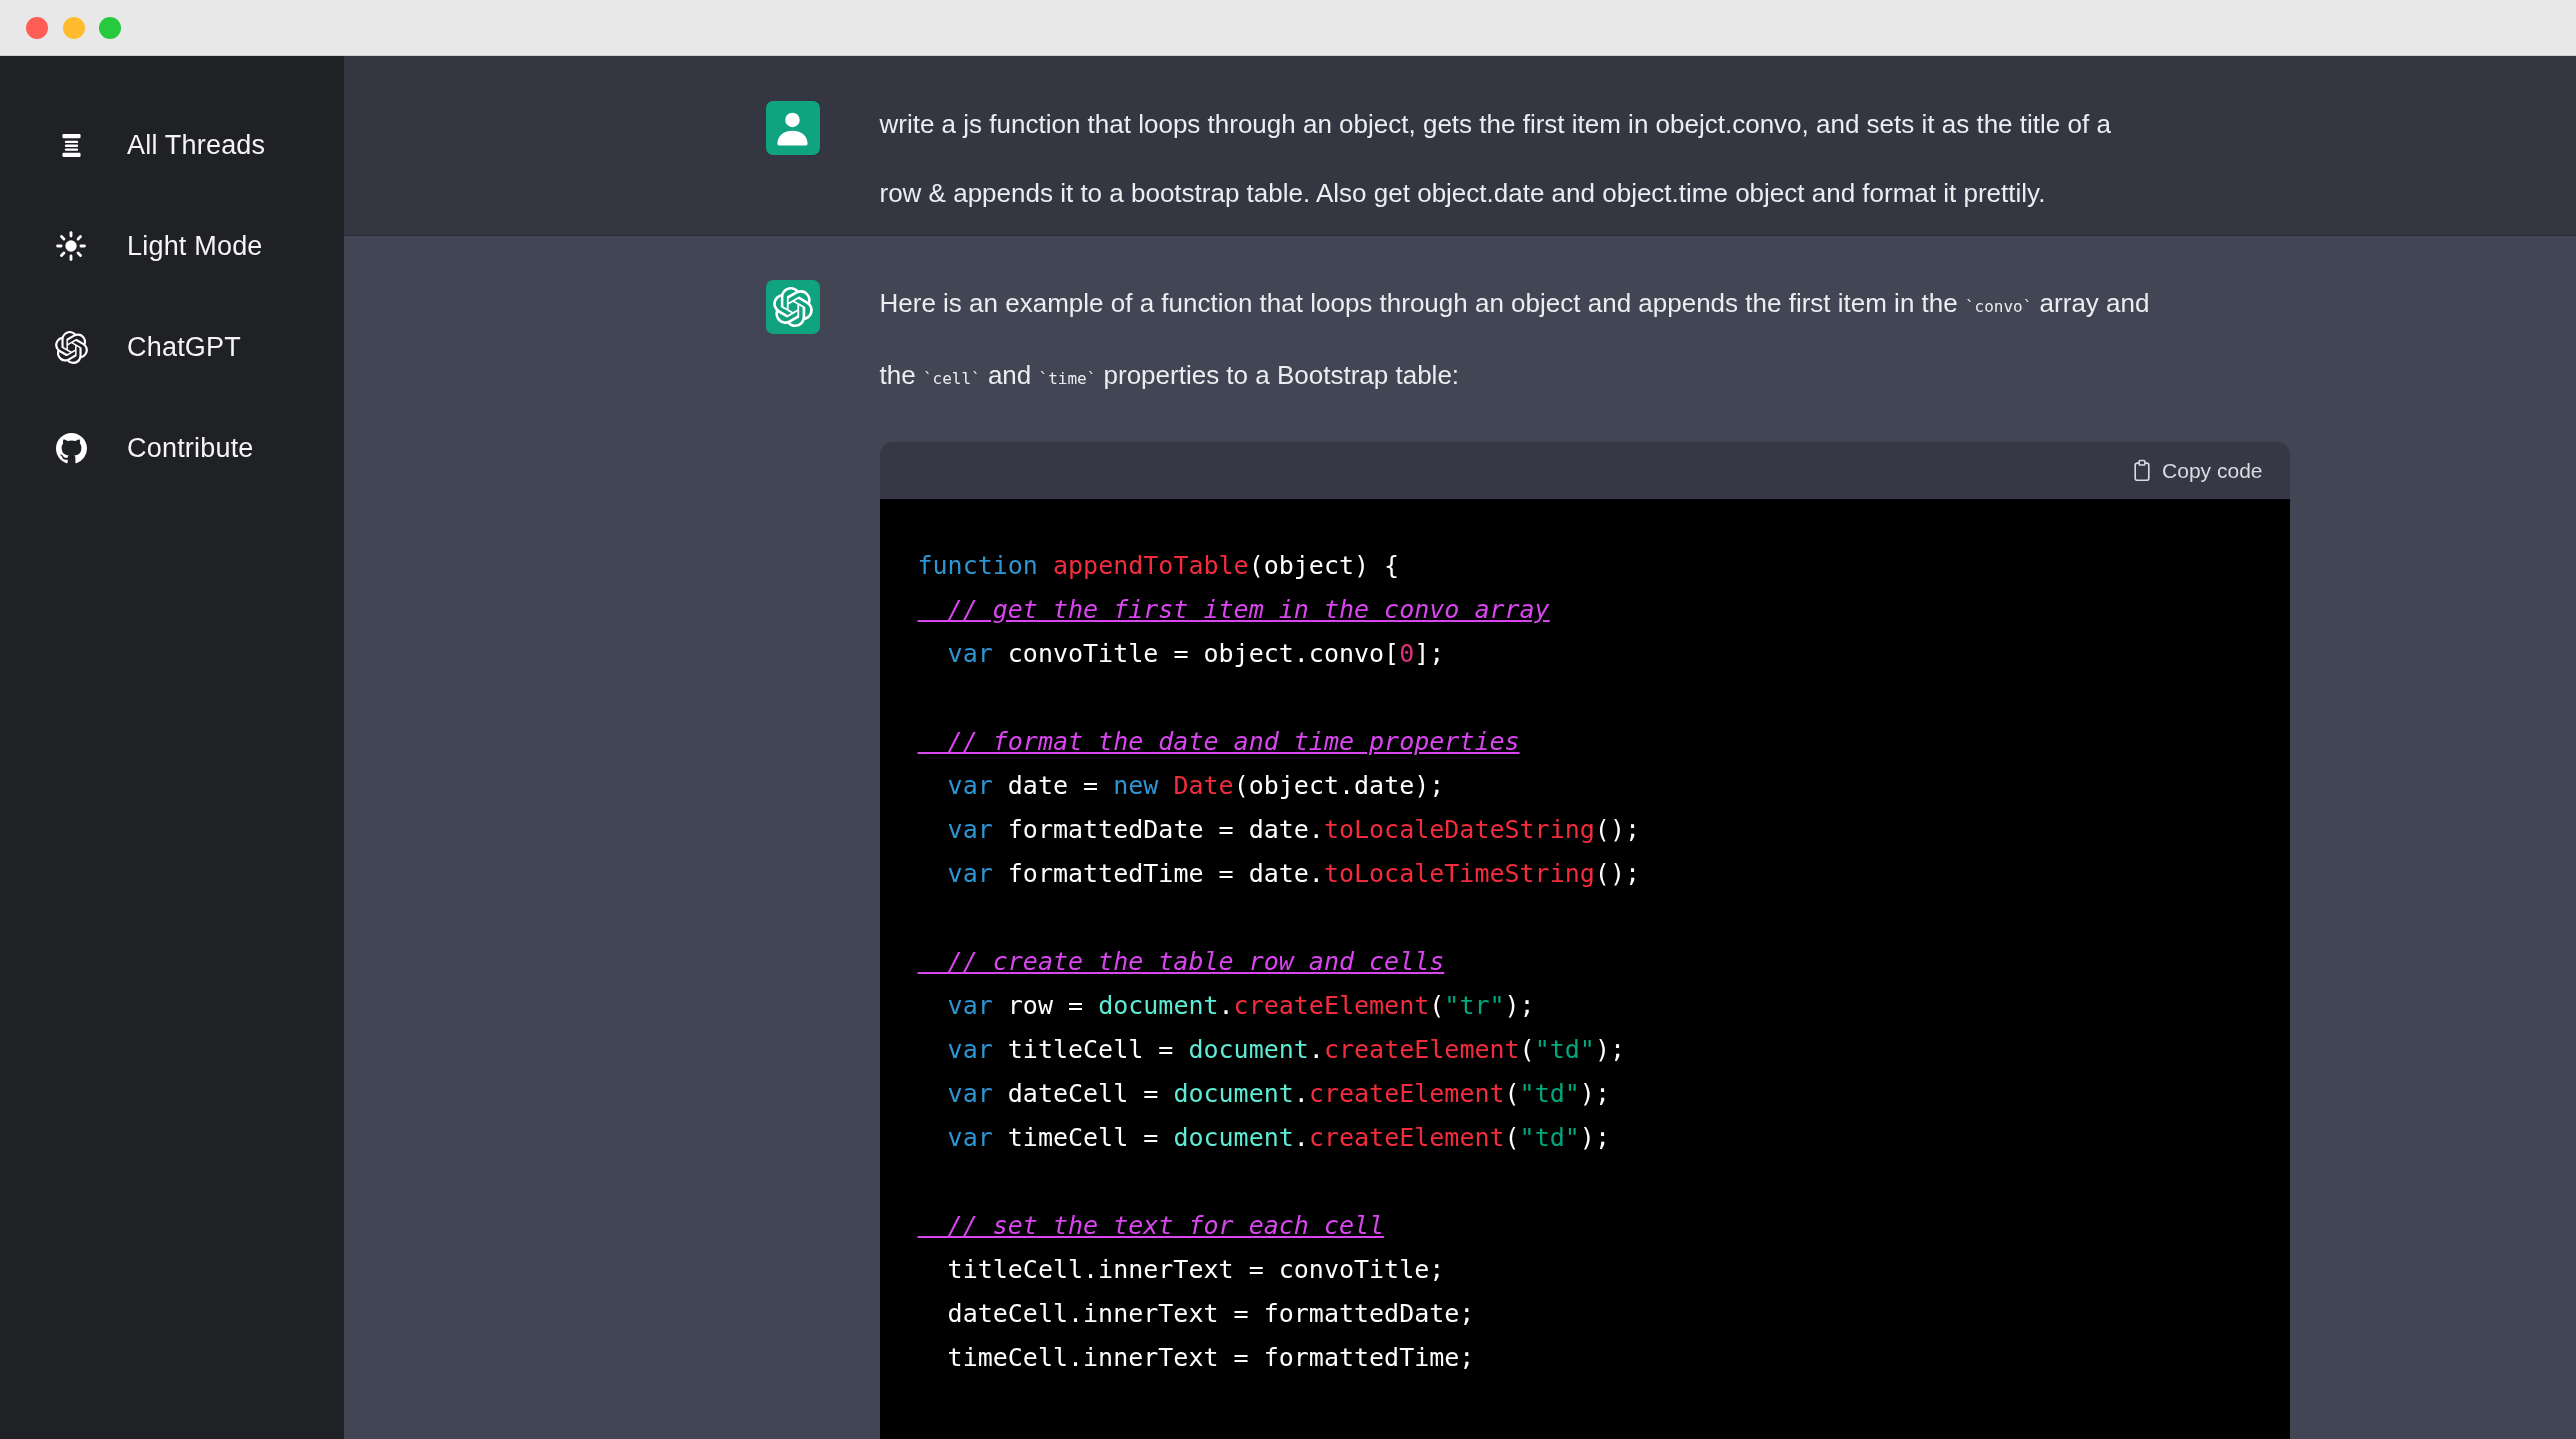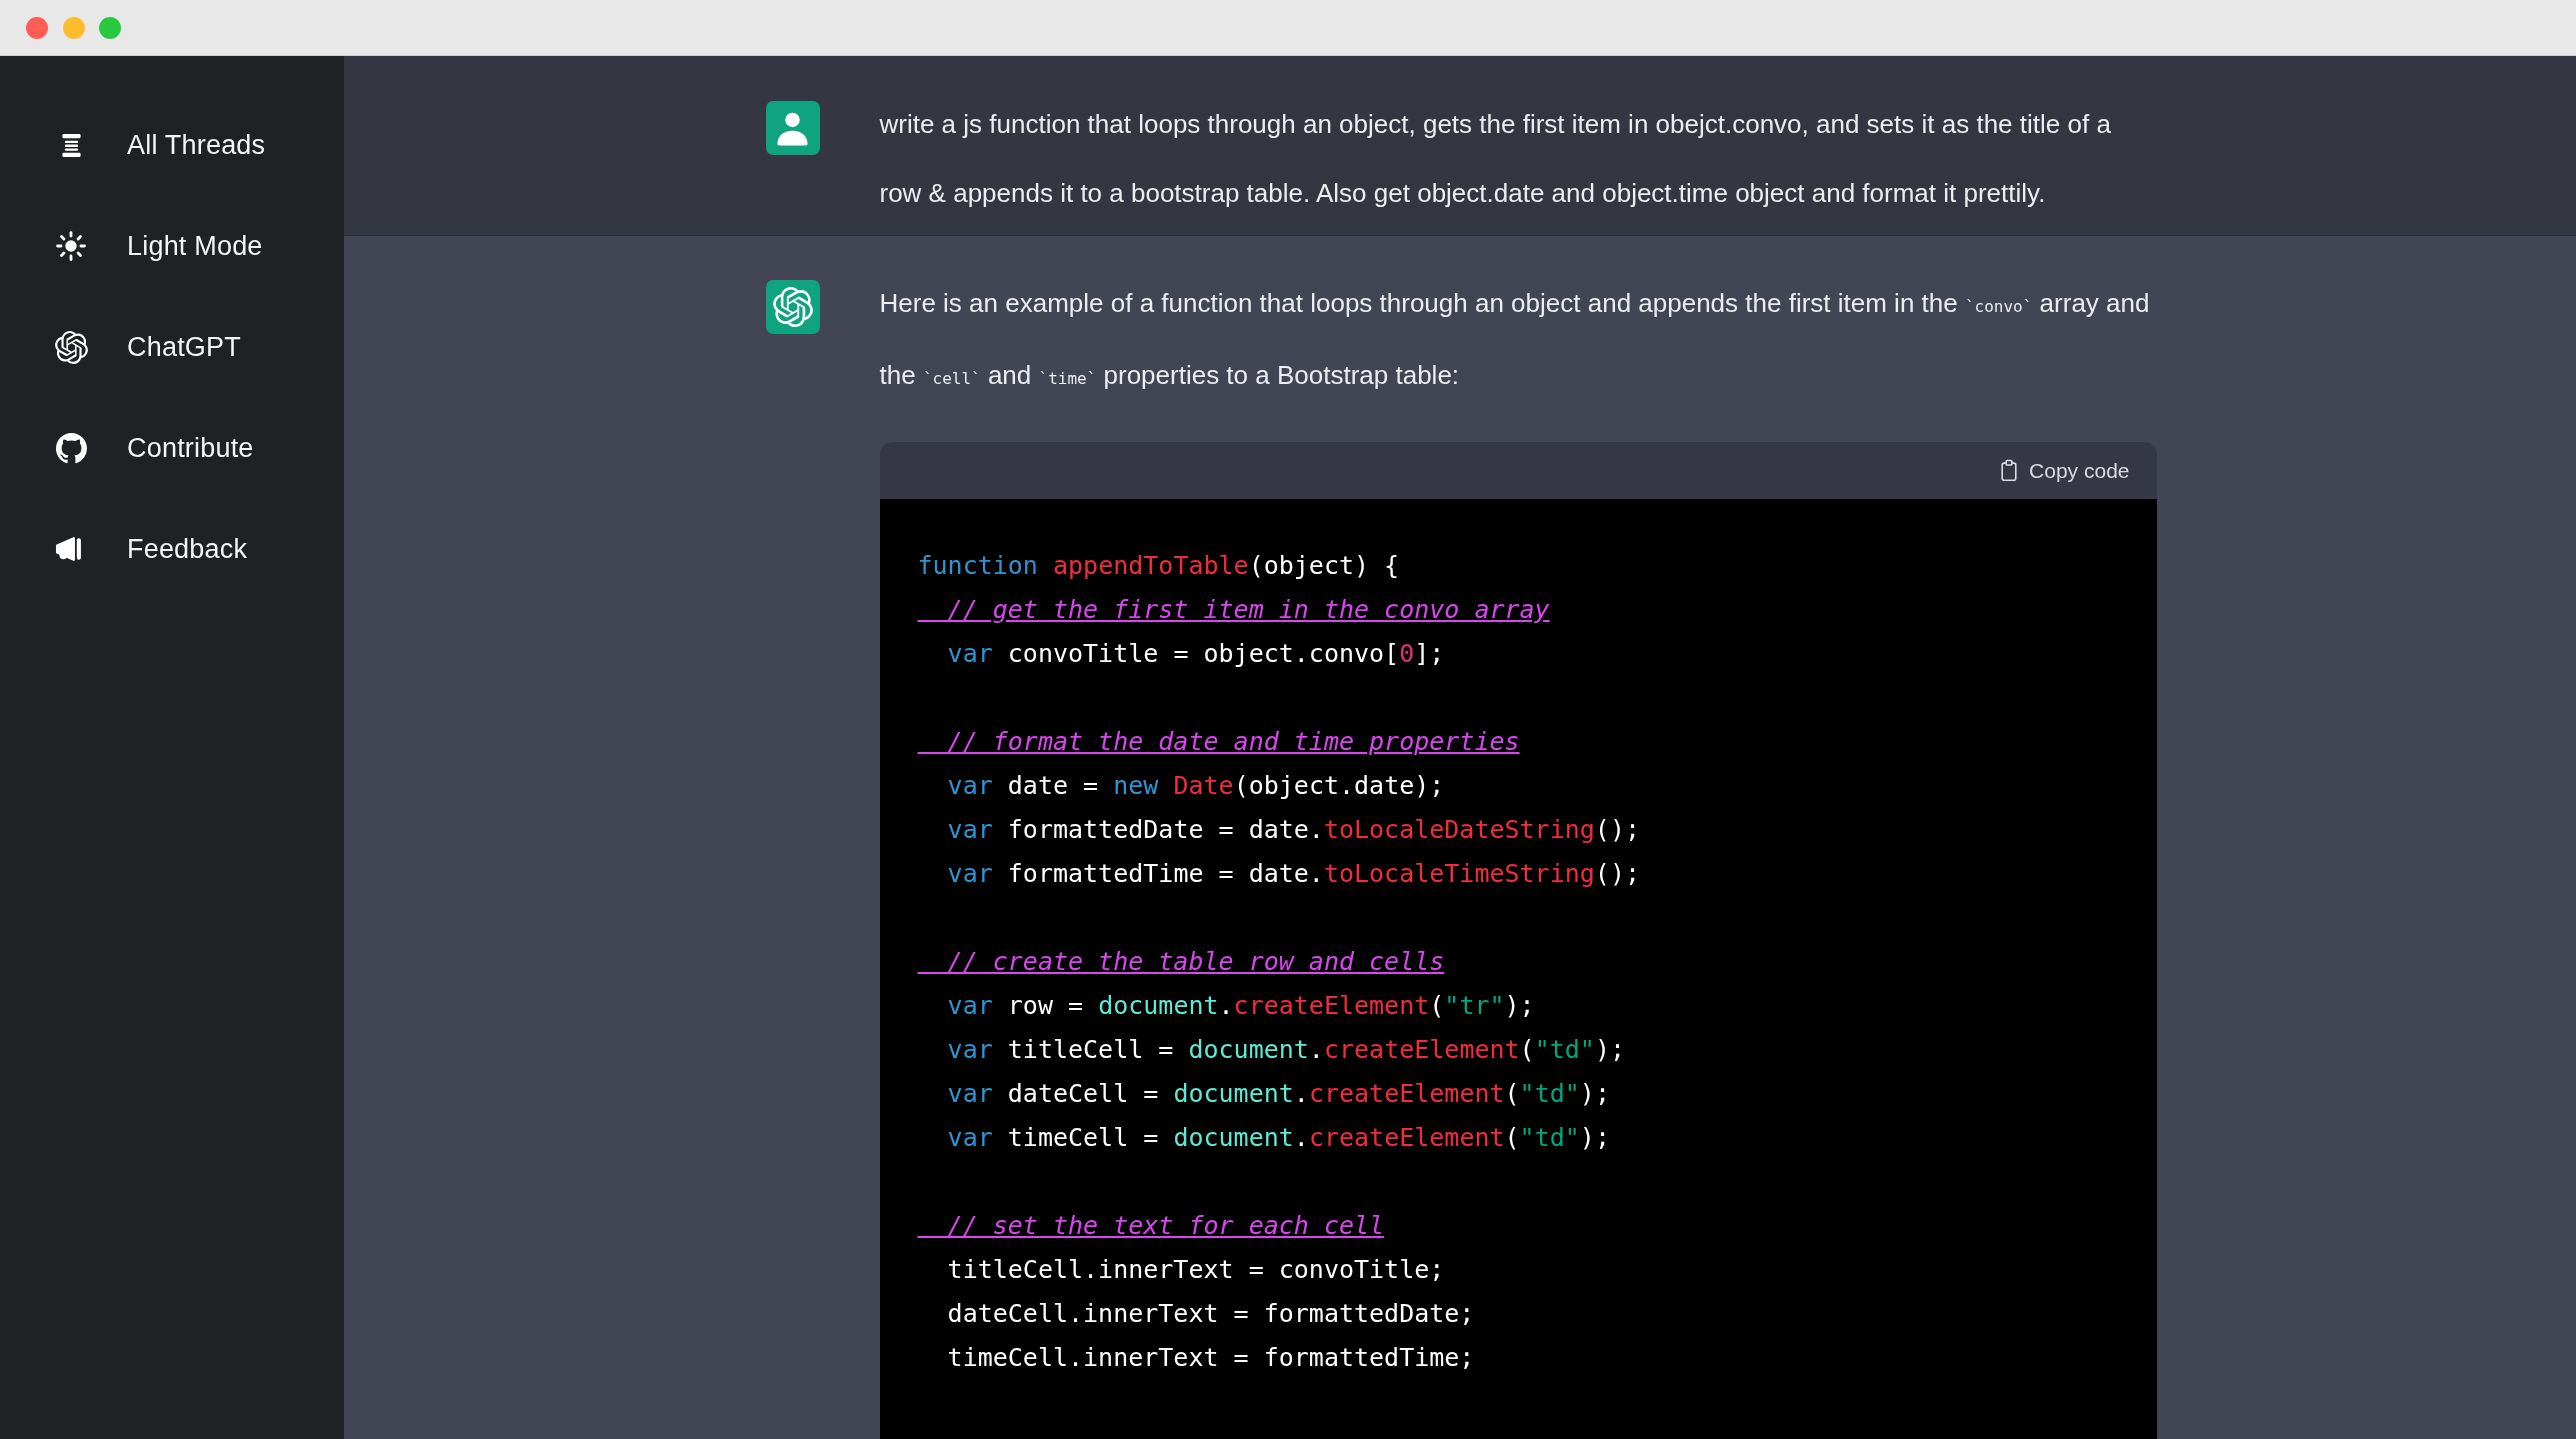--- a/index.html
+++ b/index.html
@@ -52,21 +52,21 @@
   .msg-text{
     font-size:26px;line-height:69px;color:#ececf1;
     margin-top:-11px; 
   }
   .inline-code{
     font-family:"DejaVu Sans Mono",monospace;
     font-size:16px;color:#ececf1;
   }
   
   .code-block{
-    margin-top:29px;width:1277px;border-radius:12.7px 12.7px 0 0;overflow:hidden;
+    margin-top:29px;width:1410px;border-radius:12.7px 12.7px 0 0;overflow:hidden;
   }
   .code-header{
     height:57px;background:#373845;display:flex;align-items:center;
     justify-content:flex-end;padding-right:27px;box-sizing:border-box;
   }
   .copy-btn{
     background:none;border:none;display:flex;align-items:center;gap:9px;
     color:#d9dce3;font-size:21px;font-family:"Liberation Sans",sans-serif;
     cursor:pointer;padding:0;
   }
@@ -146,32 +146,20 @@
 
       <div class="side-item">
         <span class="side-icon">
           <svg width="31" height="31" viewBox="0 0 16 16" fill="#fff">
             <path d="M8 0C3.58 0 0 3.58 0 8c0 3.54 2.29 6.53 5.47 7.59.4.07.55-.17.55-.38 0-.19-.01-.82-.01-1.49-2.01.37-2.53-.49-2.69-.94-.09-.23-.48-.94-.82-1.13-.28-.15-.68-.52-.01-.53.63-.01 1.08.58 1.23.82.72 1.21 1.87.87 2.33.66.07-.52.28-.87.51-1.07-1.78-.2-3.64-.89-3.64-3.95 0-.87.31-1.59.82-2.15-.08-.2-.36-1.02.08-2.12 0 0 .67-.21 2.2.82.64-.18 1.32-.27 2-.27s1.36.09 2 .27c1.53-1.04 2.2-.82 2.2-.82.44 1.1.16 1.92.08 2.12.51.56.82 1.27.82 2.15 0 3.07-1.87 3.75-3.65 3.95.29.25.54.73.54 1.48 0 1.07-.01 1.93-.01 2.2 0 .21.15.46.55.38A8.012 8.012 0 0 0 16 8c0-4.42-3.58-8-8-8z"></path>
           </svg>
         </span>
         <span class="side-label">Contribute</span>
       </div>
 
-      <div class="side-item">
-        <span class="side-icon">
-          <svg width="34" height="34" viewBox="0 0 24 24">
-            <g fill="#fff" stroke="#fff" stroke-width="1.6" stroke-linejoin="round">
-              <polygon points="2.2,9.6 14,4.4 14,19.6 2.2,14.4"></polygon>
-            </g>
-            <circle cx="6.6" cy="16.6" r="2.7" fill="#fff"></circle>
-            <rect x="16.1" y="4.4" width="2.9" height="15.2" rx="1.4" fill="#fff"></rect>
-          </svg>
-        </span>
-        <span class="side-label">Feedback</span>
-      </div>
 
 
     </aside>
 
     <main class="main">
 
       <section class="row user">
         <div class="col">
           <div class="avatar">
             <svg width="47" height="47" viewBox="0 0 24 24">

